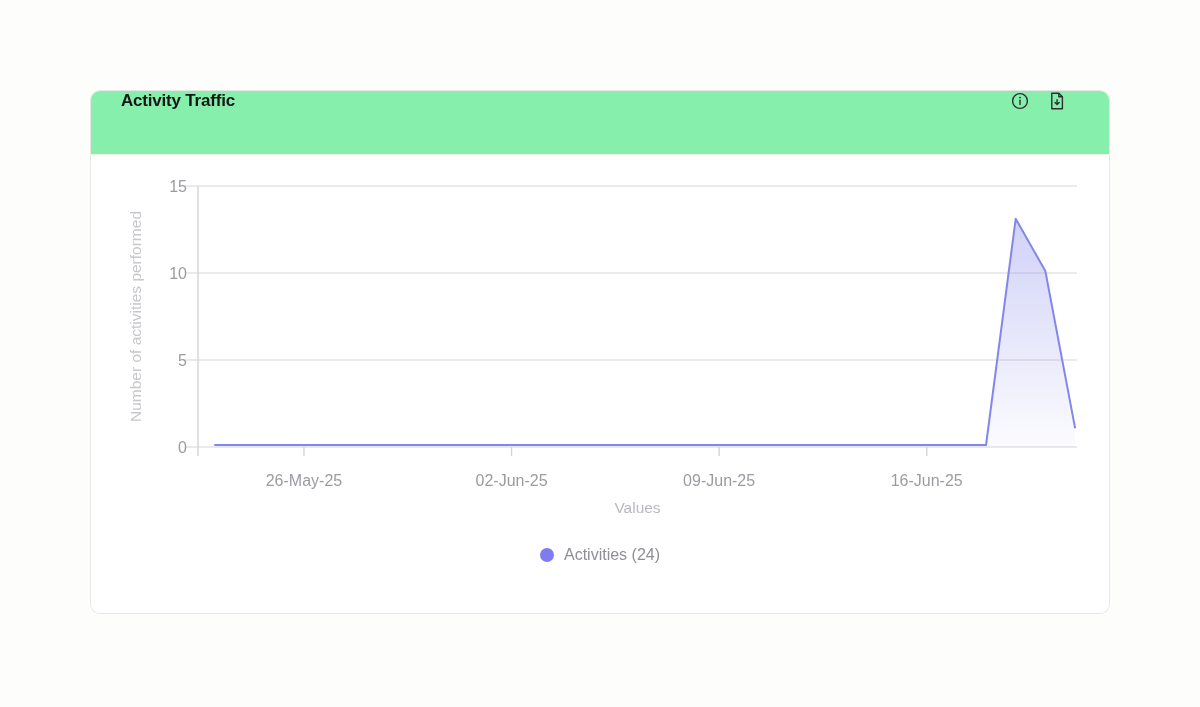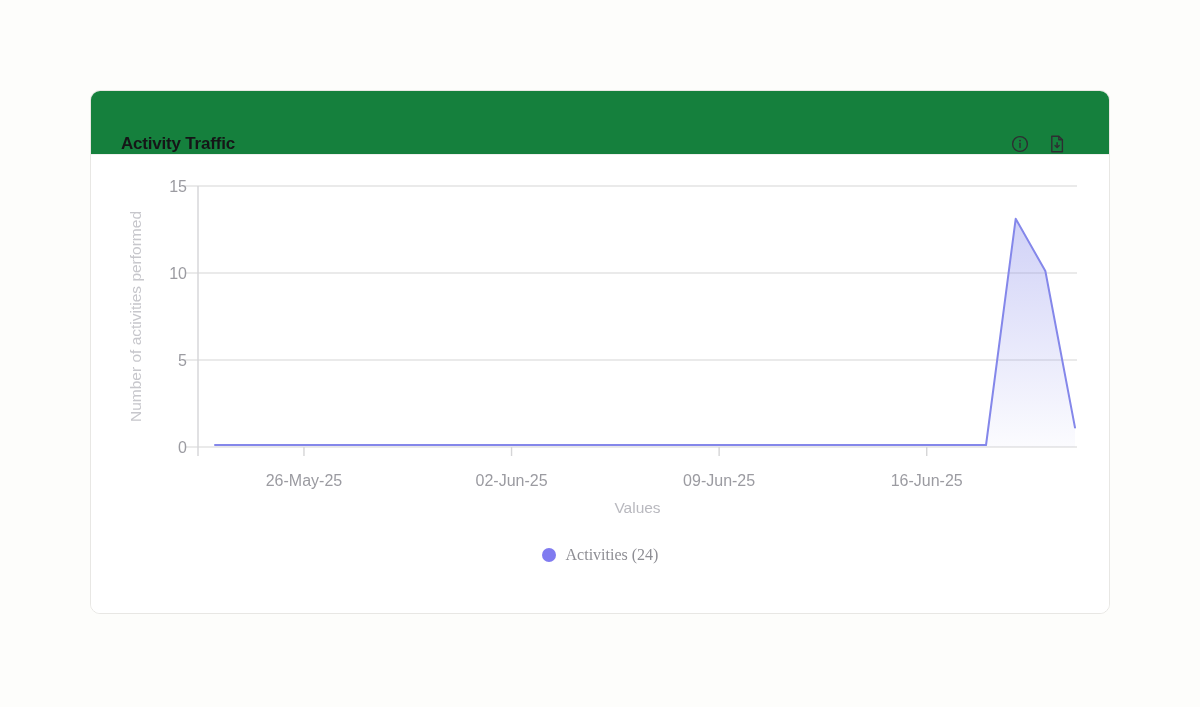--- a/index.html
+++ b/index.html
@@ -16,24 +16,24 @@
     top: 90px;
     width: 1020px;
     height: 524px;
     background: #ffffff;
     border: 1px solid #e8e7e4;
     border-radius: 10px;
     overflow: hidden;
   }
   .card-header {
     height: 64px;
-    background: #15803d;
+    background: #86efac;
     border-bottom: 1px solid #f0f0ee;
     display: flex;
-    align-items: flex-end;
+    align-items: flex-start;
     justify-content: space-between;
     padding: 0 30px 0 30px;
   }
   .card-title {
     font-size: 17px;
     font-weight: 700;
     color: #151517;
     letter-spacing: -0.2px;
   }
   .header-icons {
@@ -56,21 +56,20 @@
     background: #ffffff;
   }
   #chart-svg { display: block; width: 1020px; height: 380px; }
   .legend {
     height: 40px;
     display: flex;
     align-items: center;
     justify-content: center;
     gap: 10px;
     cursor: pointer;
-    font-family: Liberation Serif, serif;
   }
   .legend-dot {
     width: 14px;
     height: 14px;
     border-radius: 50%;
     display: inline-block;
   }
   .legend-label {
     font-size: 16px;
     color: #8e8e94;

